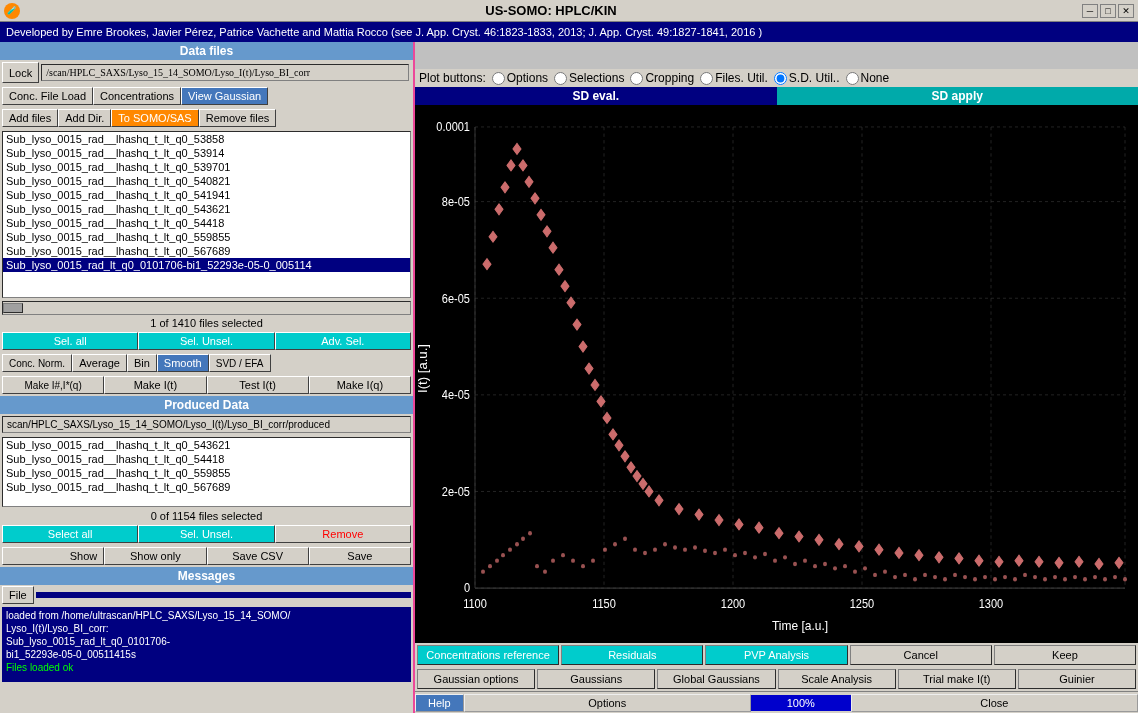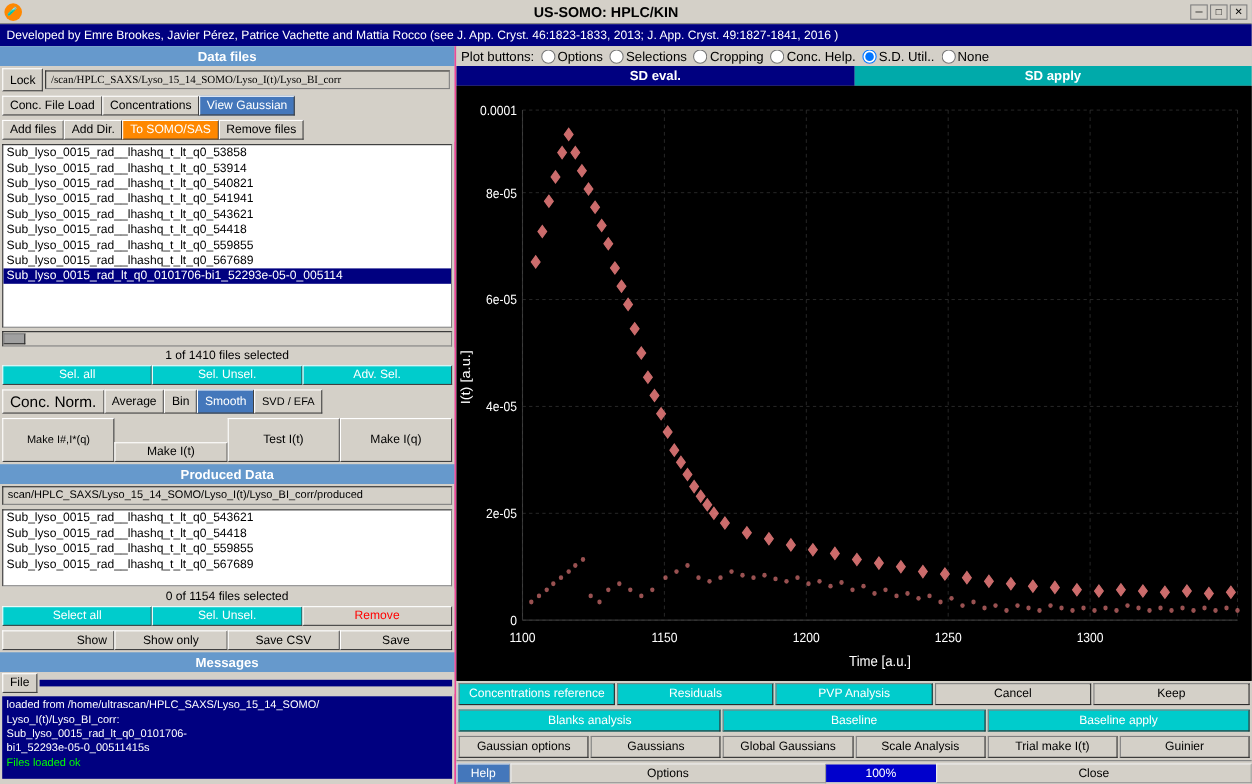--- a/index.html
+++ b/index.html
@@ -149,20 +149,21 @@
       padding: 1px 0;
       background: #d4d0c8;
     }
 
     
     #right-panel {
       flex: 1;
       display: flex;
       flex-direction: column;
       background: #000;
+      margin-top: 27px;
     }
 
     
     #plot-buttons-row {
       background: #d4d0c8;
       display: flex;
       align-items: center;
       padding: 2px 4px;
       gap: 6px;
       flex-wrap: wrap;
@@ -298,20 +299,21 @@
     <div class="toolbar-row">
       <button class="btn">Add files</button>
       <button class="btn">Add Dir.</button>
       <button class="btn btn-orange">To SOMO/SAS</button>
       <button class="btn">Remove files</button>
     </div>
 
     <div class="file-list" style="height: 167px; flex: none;">
       <div class="file-list-item">Sub_lyso_0015_rad__lhashq_t_lt_q0_53858</div>
       <div class="file-list-item">Sub_lyso_0015_rad__lhashq_t_lt_q0_53914</div>
+      <div class="file-list-item">Sub_lyso_0015_rad__lhashq_t_lt_q0_539701</div>
       <div class="file-list-item">Sub_lyso_0015_rad__lhashq_t_lt_q0_540821</div>
       <div class="file-list-item">Sub_lyso_0015_rad__lhashq_t_lt_q0_541941</div>
       <div class="file-list-item">Sub_lyso_0015_rad__lhashq_t_lt_q0_543621</div>
       <div class="file-list-item">Sub_lyso_0015_rad__lhashq_t_lt_q0_54418</div>
       <div class="file-list-item">Sub_lyso_0015_rad__lhashq_t_lt_q0_559855</div>
       <div class="file-list-item">Sub_lyso_0015_rad__lhashq_t_lt_q0_567689</div>
       <div class="file-list-item selected">Sub_lyso_0015_rad_lt_q0_0101706-bi1_52293e-05-0_005114</div>
     </div>
 
     <div class="scroll-bar-h">
@@ -320,30 +322,30 @@
 
     <div class="status-bar">1 of 1410 files selected</div>
 
     <div class="toolbar-row">
       <button class="btn btn-cyan" style="flex:1;">Sel. all</button>
       <button class="btn btn-cyan" style="flex:1;">Sel. Unsel.</button>
       <button class="btn btn-cyan" style="flex:1;">Adv. Sel.</button>
     </div>
 
     <div class="toolbar-row">
-      <button class="btn" style="font-size:14px;">Conc. Norm.</button>
+      <button class="btn" style="font-size:10px;">Conc. Norm.</button>
       <button class="btn">Average</button>
       <button class="btn">Bin</button>
       <button class="btn btn-blue">Smooth</button>
       <button class="btn" style="font-size:10px;">SVD / EFA</button>
     </div>
 
     <div class="toolbar-row">
       <button class="btn" style="font-size:10px; flex:1;">Make I#,I*(q)</button>
-      <button class="btn" style="flex:1;margin-top:22px;">Make I(t)</button>
+      <button class="btn" style="flex:1;">Make I(t)</button>
       <button class="btn" style="flex:1;">Test I(t)</button>
       <button class="btn" style="flex:1;">Make I(q)</button>
     </div>
 
     <div class="section-header">Produced Data</div>
 
     <div class="file-path-bar">scan/HPLC_SAXS/Lyso_15_14_SOMO/Lyso_I(t)/Lyso_BI_corr/produced</div>
 
     <div class="file-list" style="height: 70px; flex: none;">
       <div class="file-list-item">Sub_lyso_0015_rad__lhashq_t_lt_q0_543621</div>
@@ -395,21 +397,21 @@
       <label class="radio-group">
         <input type="radio" name="plot" style=""> 
           <span>Selections</span>
       </label>
       <label class="radio-group">
         <input type="radio" name="plot" style=""> 
           <span>Cropping</span>
       </label>
       <label class="radio-group">
         <input type="radio" name="plot" style=""> 
-          <span>Conc. Help.</span>
+          <span>Files. Util.</span>
       </label>
       <label class="radio-group">
         <input type="radio" name="plot" checked="" style=""> 
           <span>S.D. Util..</span>
       </label>
       <label class="radio-group">
         <input type="radio" name="plot" style=""> 
           <span>None</span>
       </label>
     </div>
@@ -590,25 +592,20 @@
     <div>
 
       <div id="bottom-buttons-1">
         <button class="bottom-btn cyan">Concentrations reference</button>
         <button class="bottom-btn cyan">Residuals</button>
         <button class="bottom-btn cyan">PVP Analysis</button>
         <button class="bottom-btn">Cancel</button>
         <button class="bottom-btn">Keep</button>
       </div>
 
-      <div id="bottom-buttons-2">
-        <button class="bottom-btn cyan">Blanks analysis</button>
-        <button class="bottom-btn cyan">Baseline</button>
-        <button class="bottom-btn cyan">Baseline apply</button>
-      </div>
 
       <div id="bottom-buttons-3">
         <button class="bottom-btn">Gaussian options</button>
         <button class="bottom-btn">Gaussians</button>
         <button class="bottom-btn">Global Gaussians</button>
         <button class="bottom-btn">Scale Analysis</button>
         <button class="bottom-btn">Trial make I(t)</button>
         <button class="bottom-btn">Guinier</button>
       </div>
 

